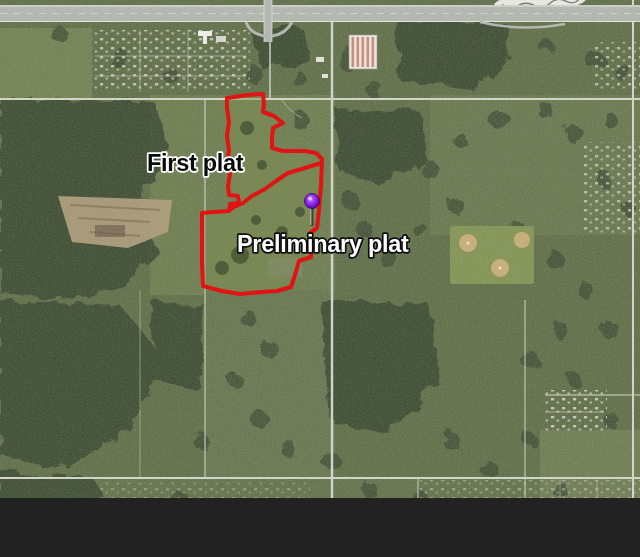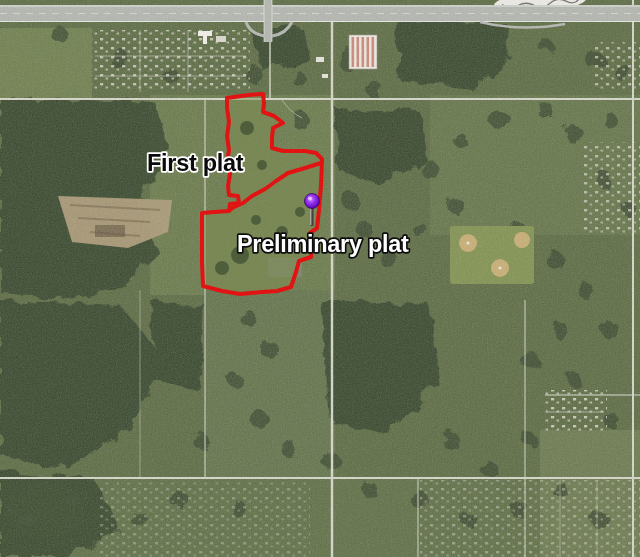--- a/index.html
+++ b/index.html
@@ -1,16 +1,16 @@
 <!DOCTYPE html>
 <html><head>
 <meta charset="utf-8">
 <style>
   html,body{margin:0;padding:0;background:#222;}
-  .stage{position:relative;width:640px;height:557px;overflow:hidden;background:#0f766e;
+  .stage{position:relative;width:640px;height:498px;overflow:hidden;background:#0f766e;
          font-family:"Liberation Sans",sans-serif;}
   .stage svg{position:absolute;left:0;top:0;width:640px;height:557px;display:block;}
   text.lbl{font-family:"Liberation Sans",sans-serif;font-weight:bold;font-size:23.5px;
            letter-spacing:-0.3px;paint-order:stroke;stroke-linejoin:round;}
   text.lbl-dark{fill:#0b0b0b;stroke:#ffffff;stroke-width:3.4px;}
   text.lbl-light{fill:#ffffff;stroke:#0d0d0d;stroke-width:3.4px;}
   .boundary{fill:none;stroke:#e11313;stroke-width:4;stroke-linejoin:round;stroke-linecap:round;}
 </style>
 </head>
 <body>

